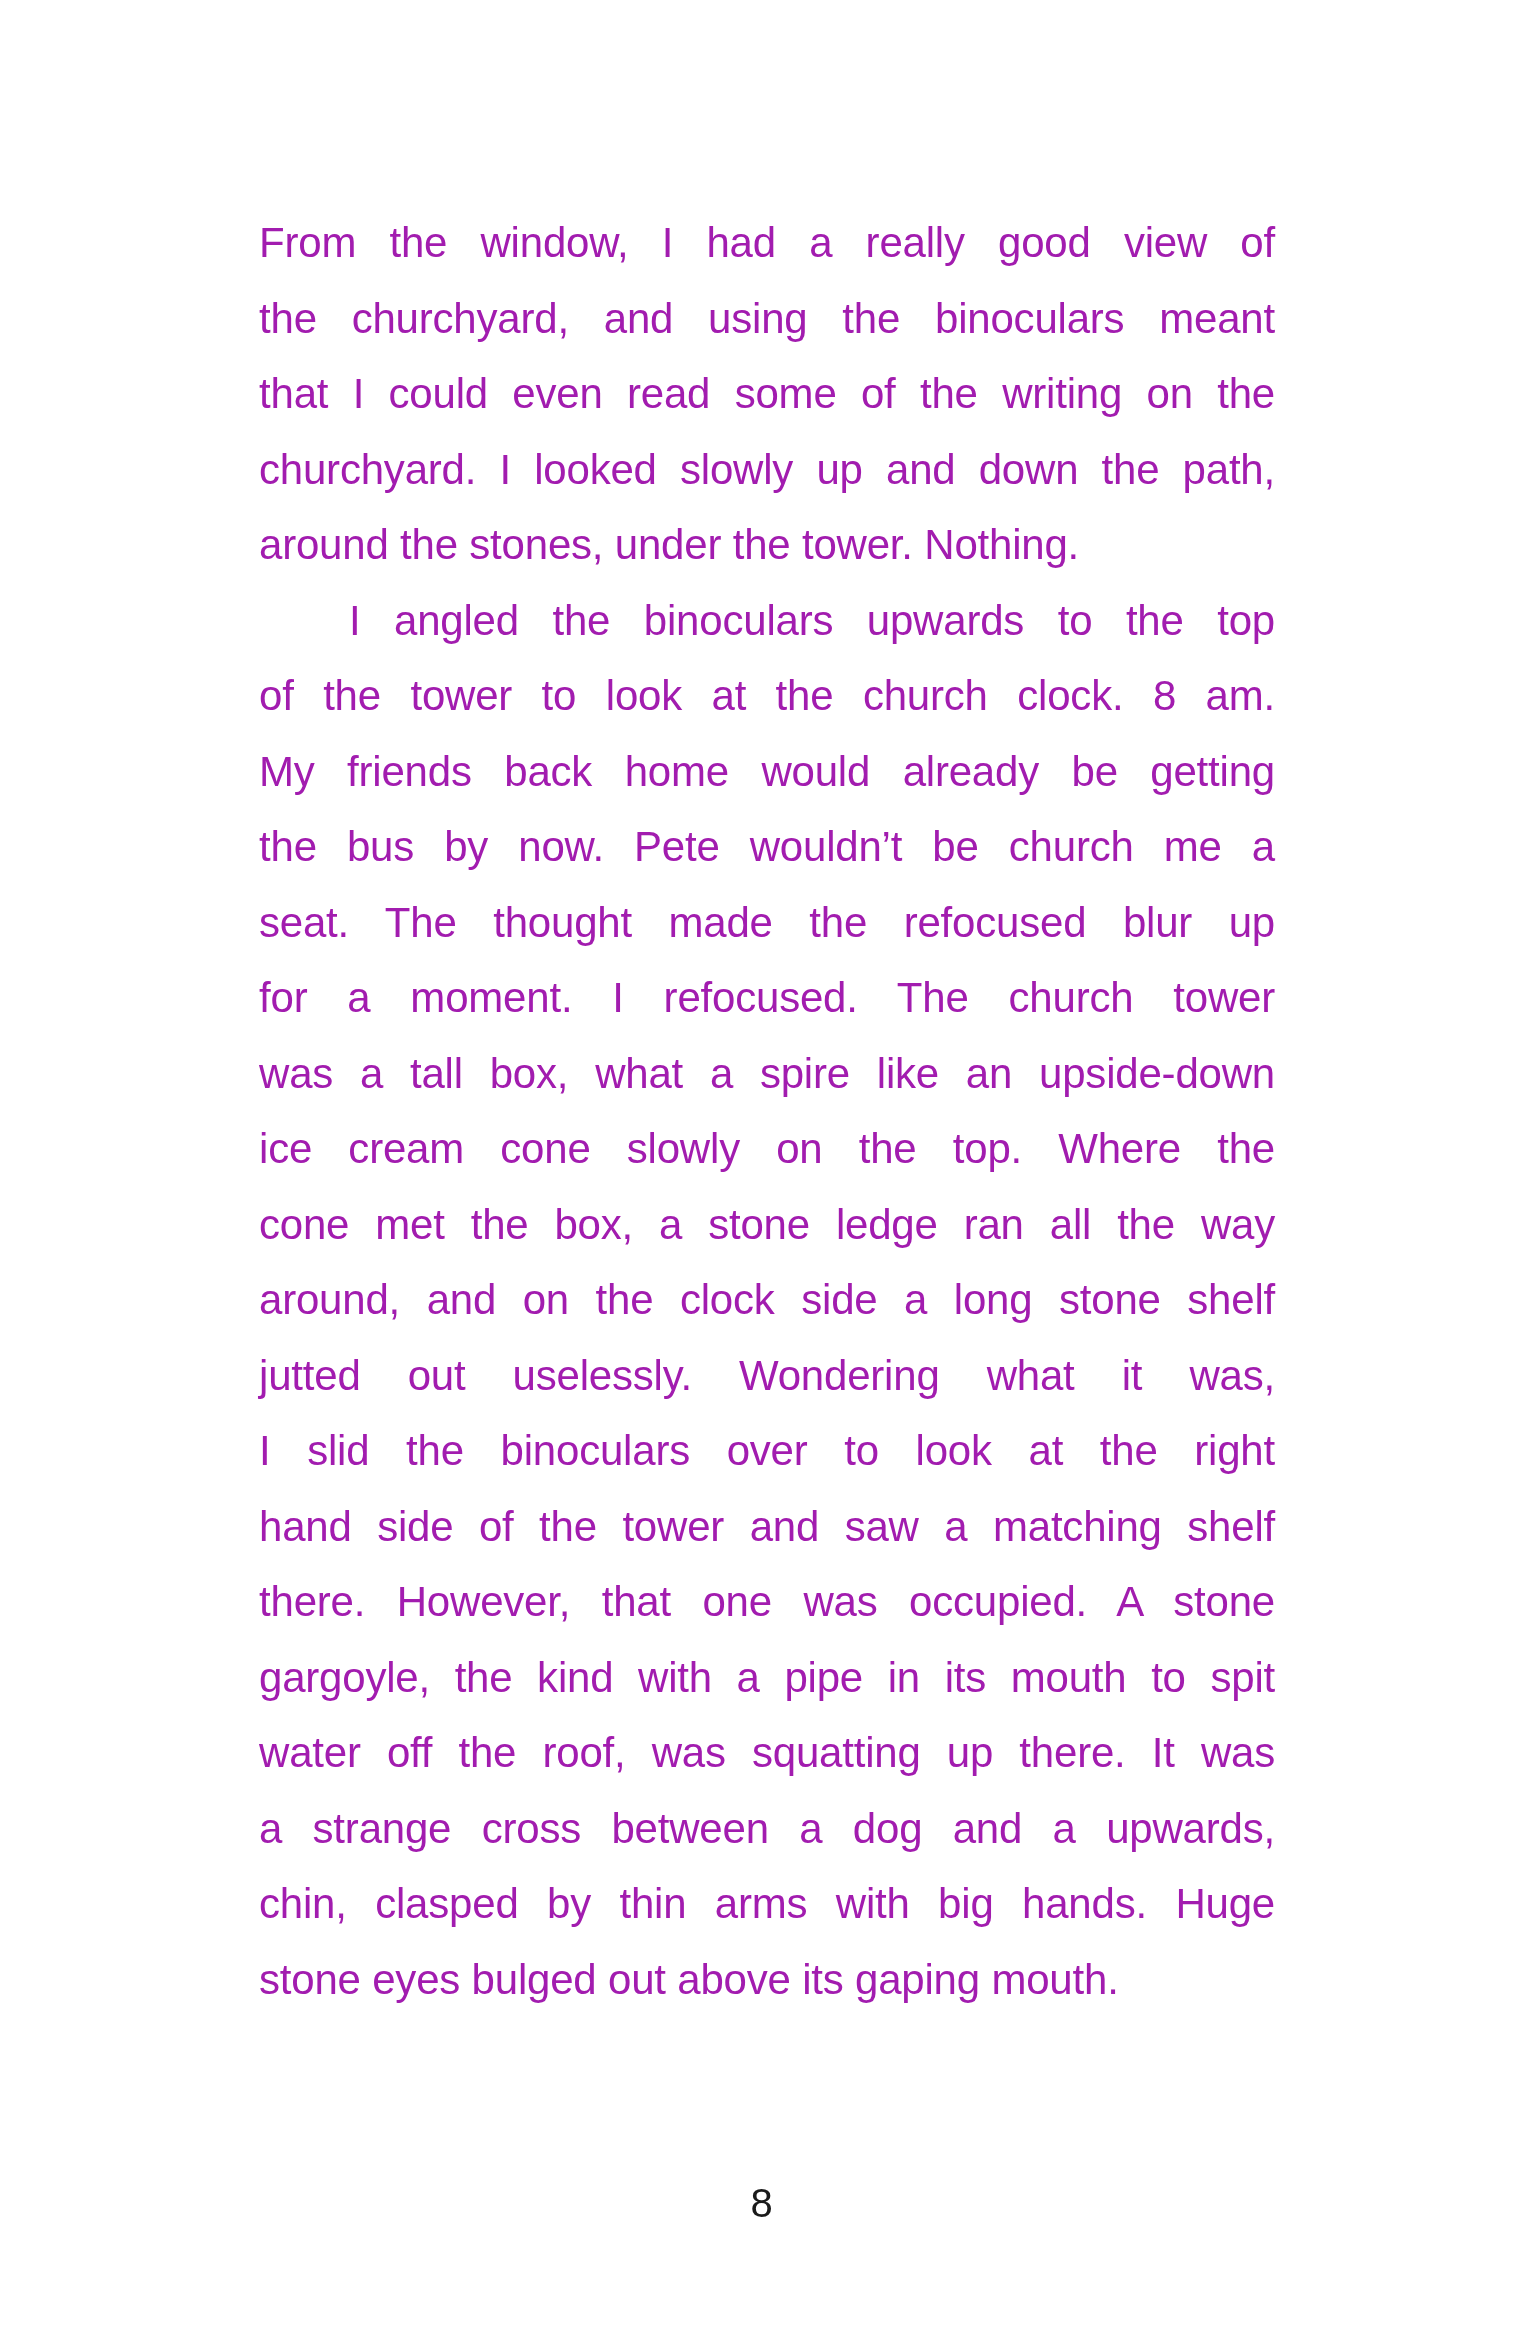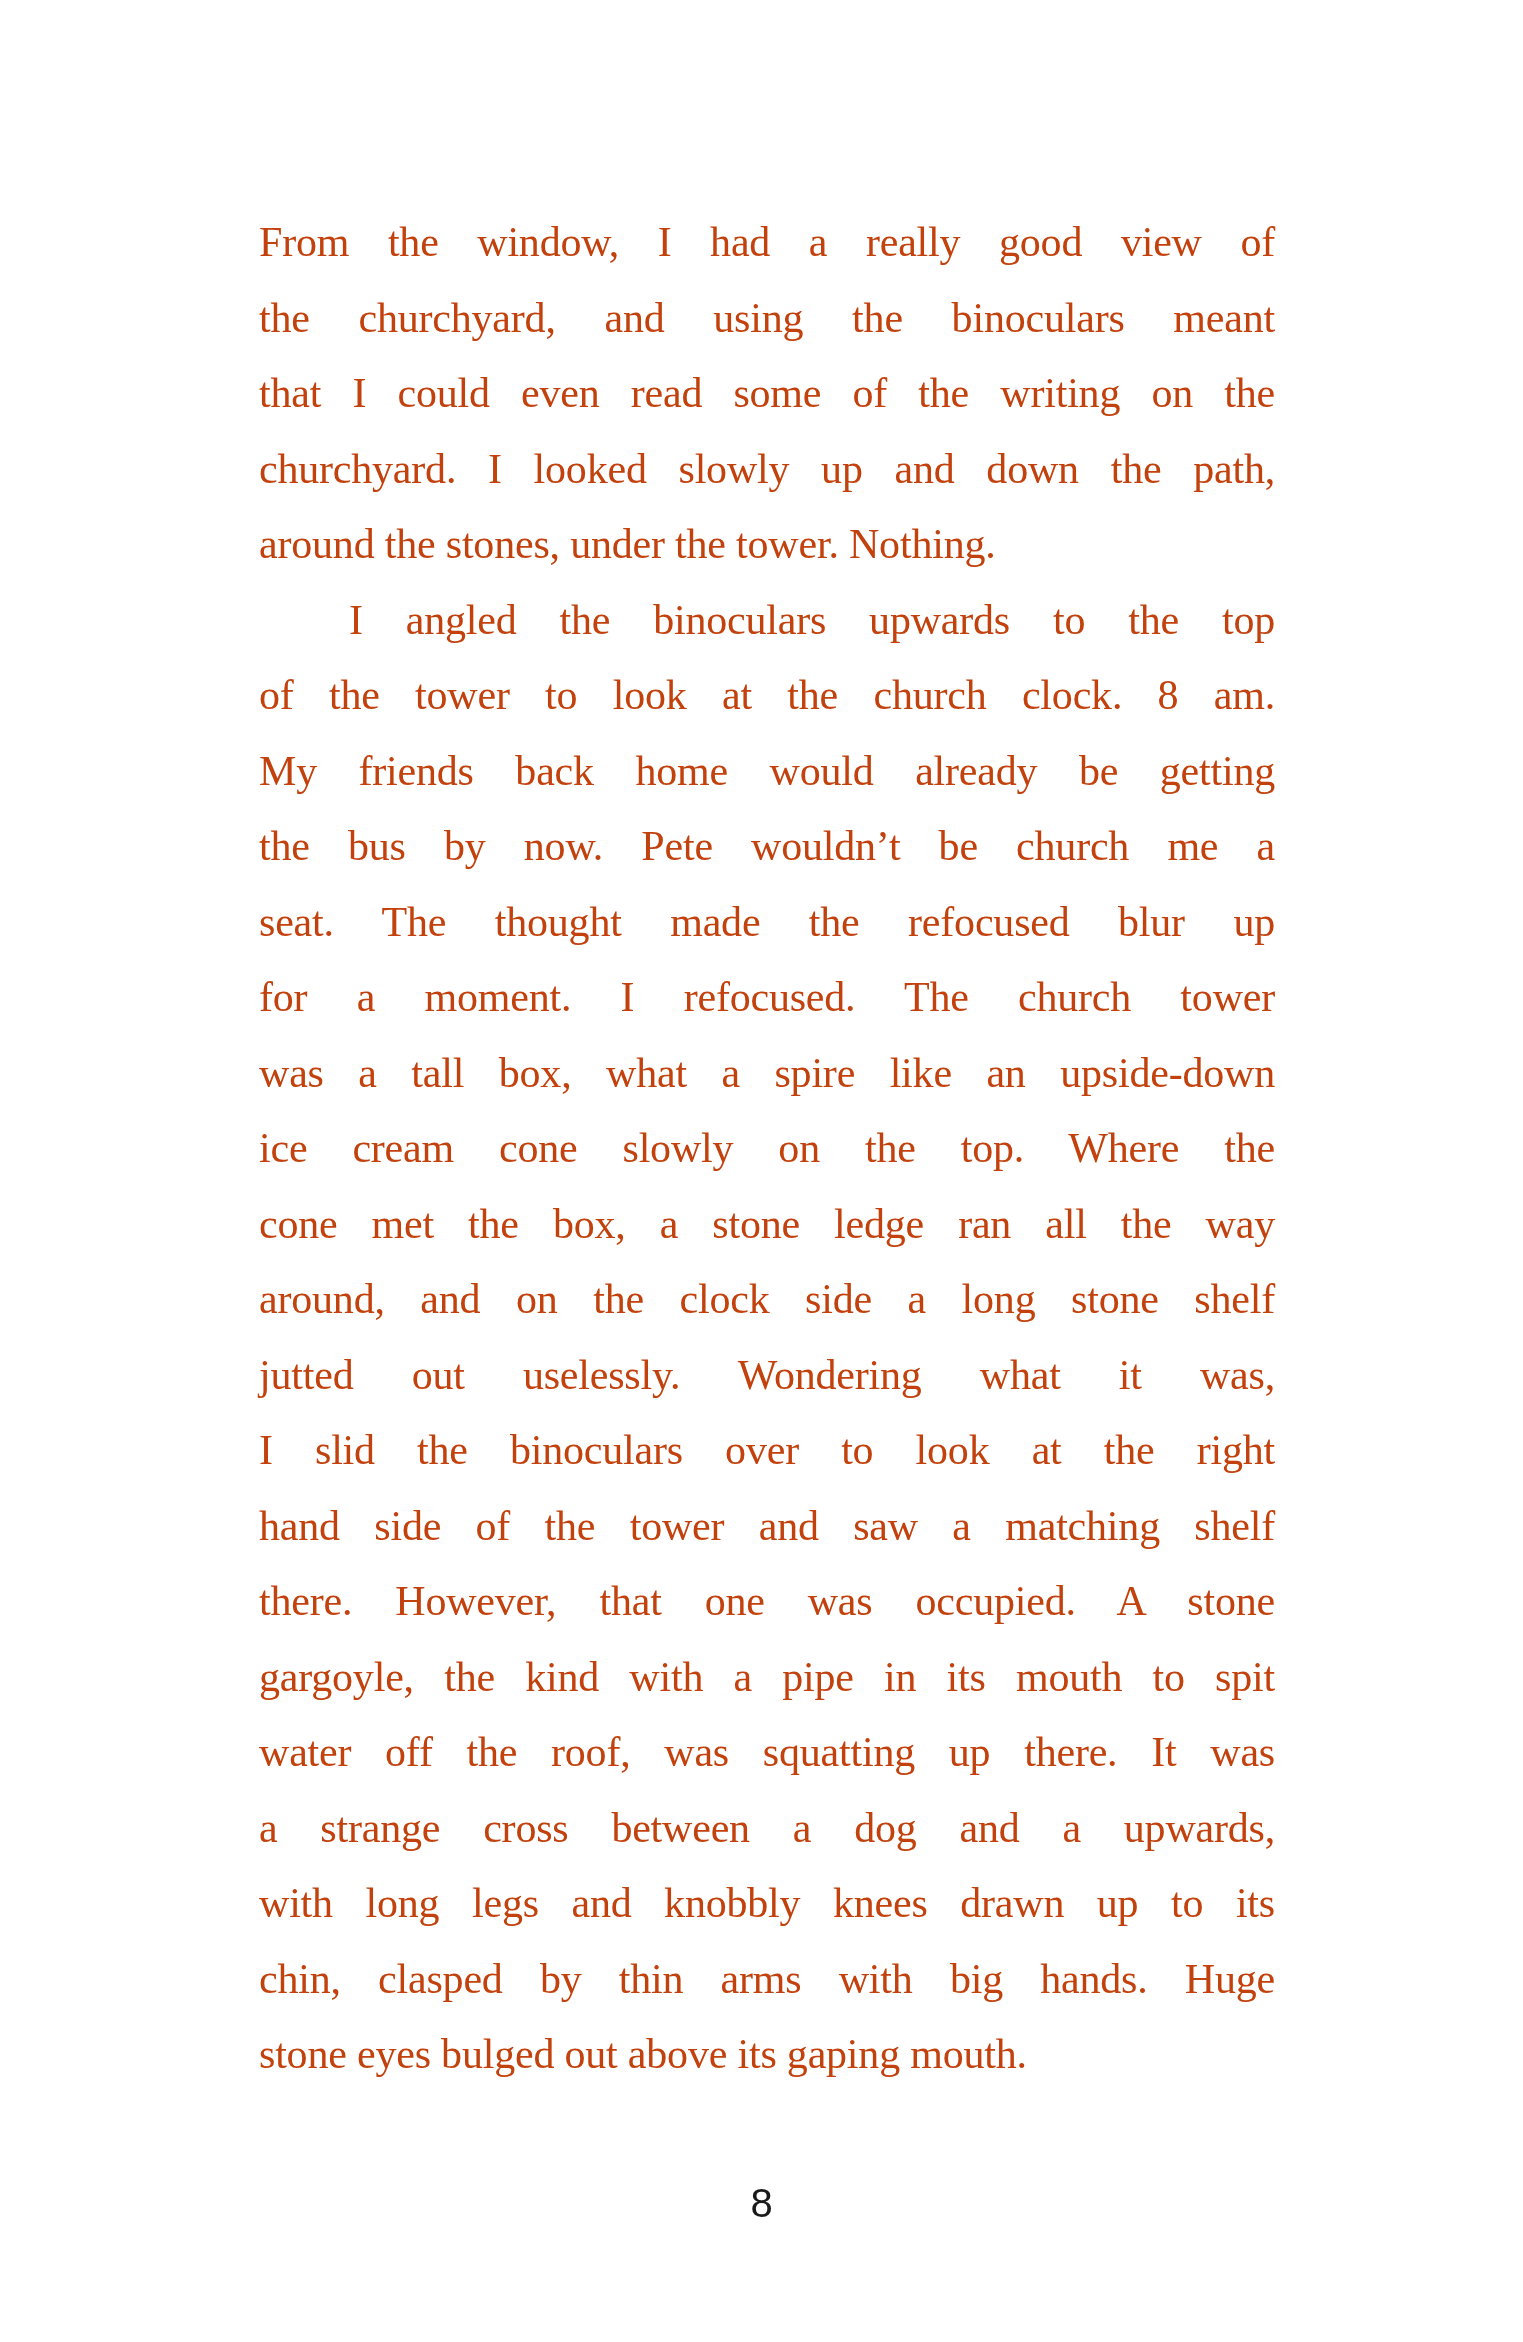--- a/index.html
+++ b/index.html
@@ -45,21 +45,21 @@
     font-size: 40px;
     font-weight: 400;
     color: #1a1a1a;
     line-height: 1;
   }
 </style>
 </head>
 <body>
 
 <div class="page" style="background: rgb(255, 255, 255);">
-  <div class="text-block" id="text-block" style="color: #c2410c; font-family: Liberation Serif, serif;">
+  <div class="text-block" id="text-block" style="color: #a21caf;">
       <div class="text-line">From the window, I had a really good view of</div>
       <div class="text-line">the churchyard, and using the binoculars meant</div>
       <div class="text-line">that I could even read some of the writing on the</div>
       <div class="text-line">churchyard. I looked slowly up and down the path,</div>
       <div class="text-line para-last">around the stones, under the tower. Nothing.</div>
       <div class="text-line para-indent">I angled the binoculars upwards to the top</div>
       <div class="text-line">of the tower to look at the church clock. 8 am.</div>
       <div class="text-line">My friends back home would already be getting</div>
       <div class="text-line">the bus by now. Pete wouldn’t be church me a</div>
       <div class="text-line">seat. The thought made the refocused blur up</div>
@@ -68,18 +68,17 @@
       <div class="text-line">ice cream cone slowly on the top. Where the</div>
       <div class="text-line">cone met the box, a stone ledge ran all the way</div>
       <div class="text-line">around, and on the clock side a long stone shelf</div>
       <div class="text-line">jutted out uselessly. Wondering what it was,</div>
       <div class="text-line">I slid the binoculars over to look at the right</div>
       <div class="text-line">hand side of the tower and saw a matching shelf</div>
       <div class="text-line">there. However, that one was occupied. A stone</div>
       <div class="text-line">gargoyle, the kind with a pipe in its mouth to spit</div>
       <div class="text-line">water off the roof, was squatting up there. It was</div>
       <div class="text-line">a strange cross between a dog and a upwards,</div>
-      <div class="text-line">with long legs and knobbly knees drawn up to its</div>
       <div class="text-line">chin, clasped by thin arms with big hands. Huge</div>
       <div class="text-line para-last">stone eyes bulged out above its gaping mouth.</div>
     </div>
   <div class="page-number" style="color: rgb(26, 26, 26);">8</div>
 </div>
 
 </body></html>

